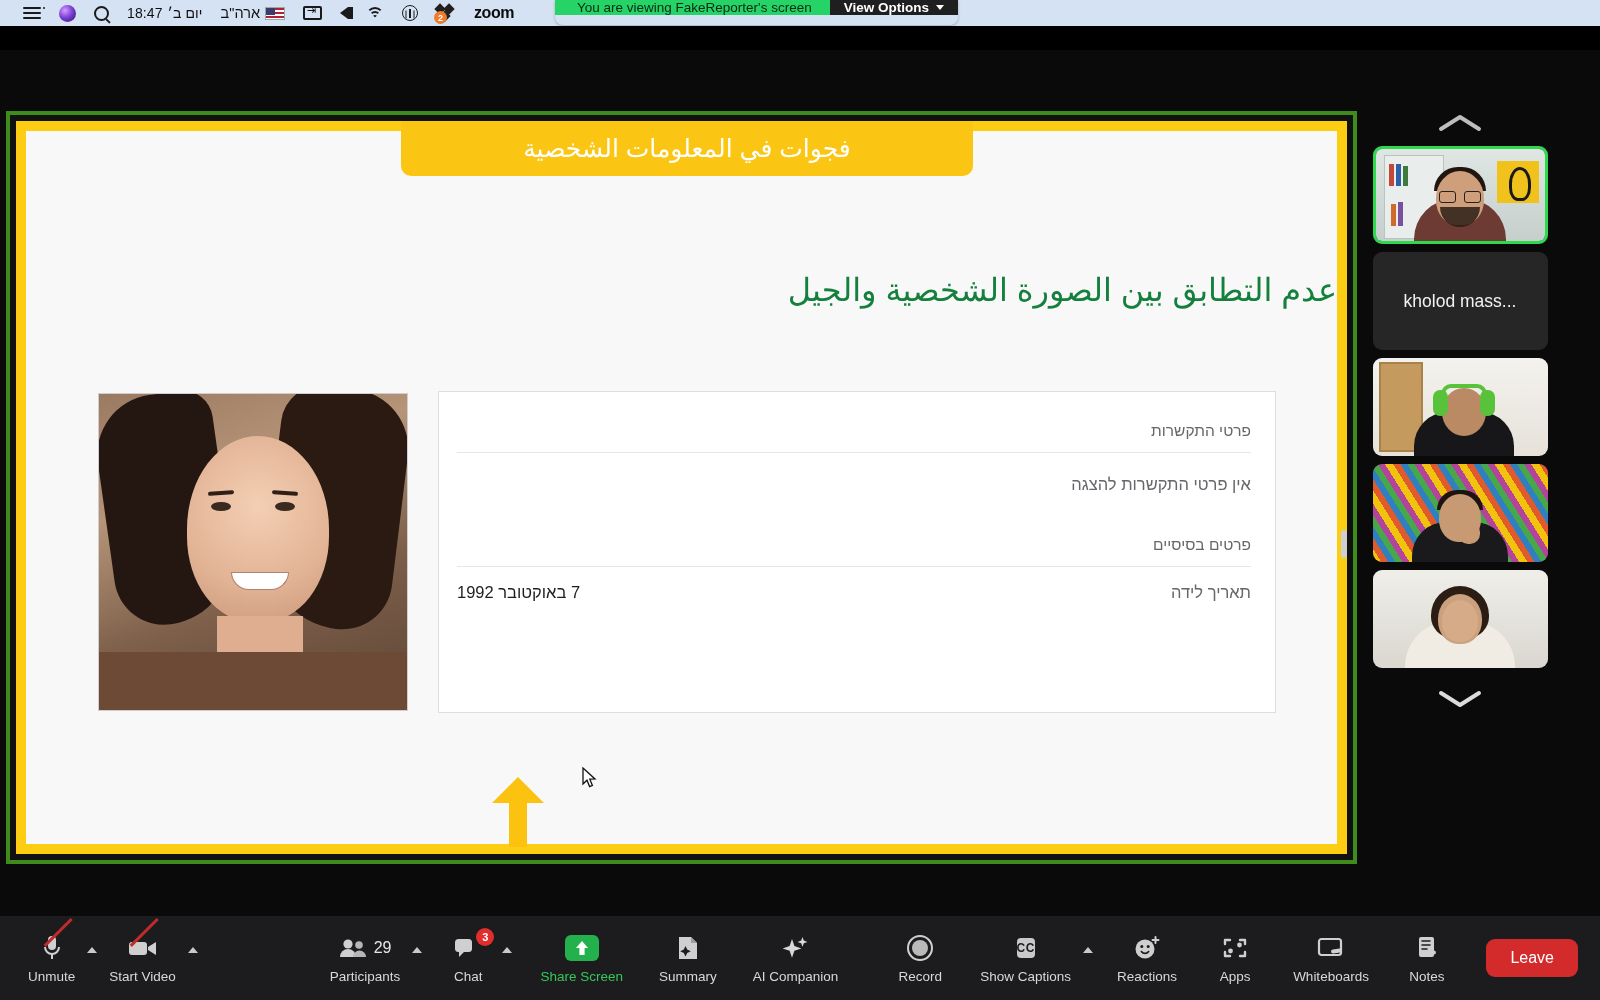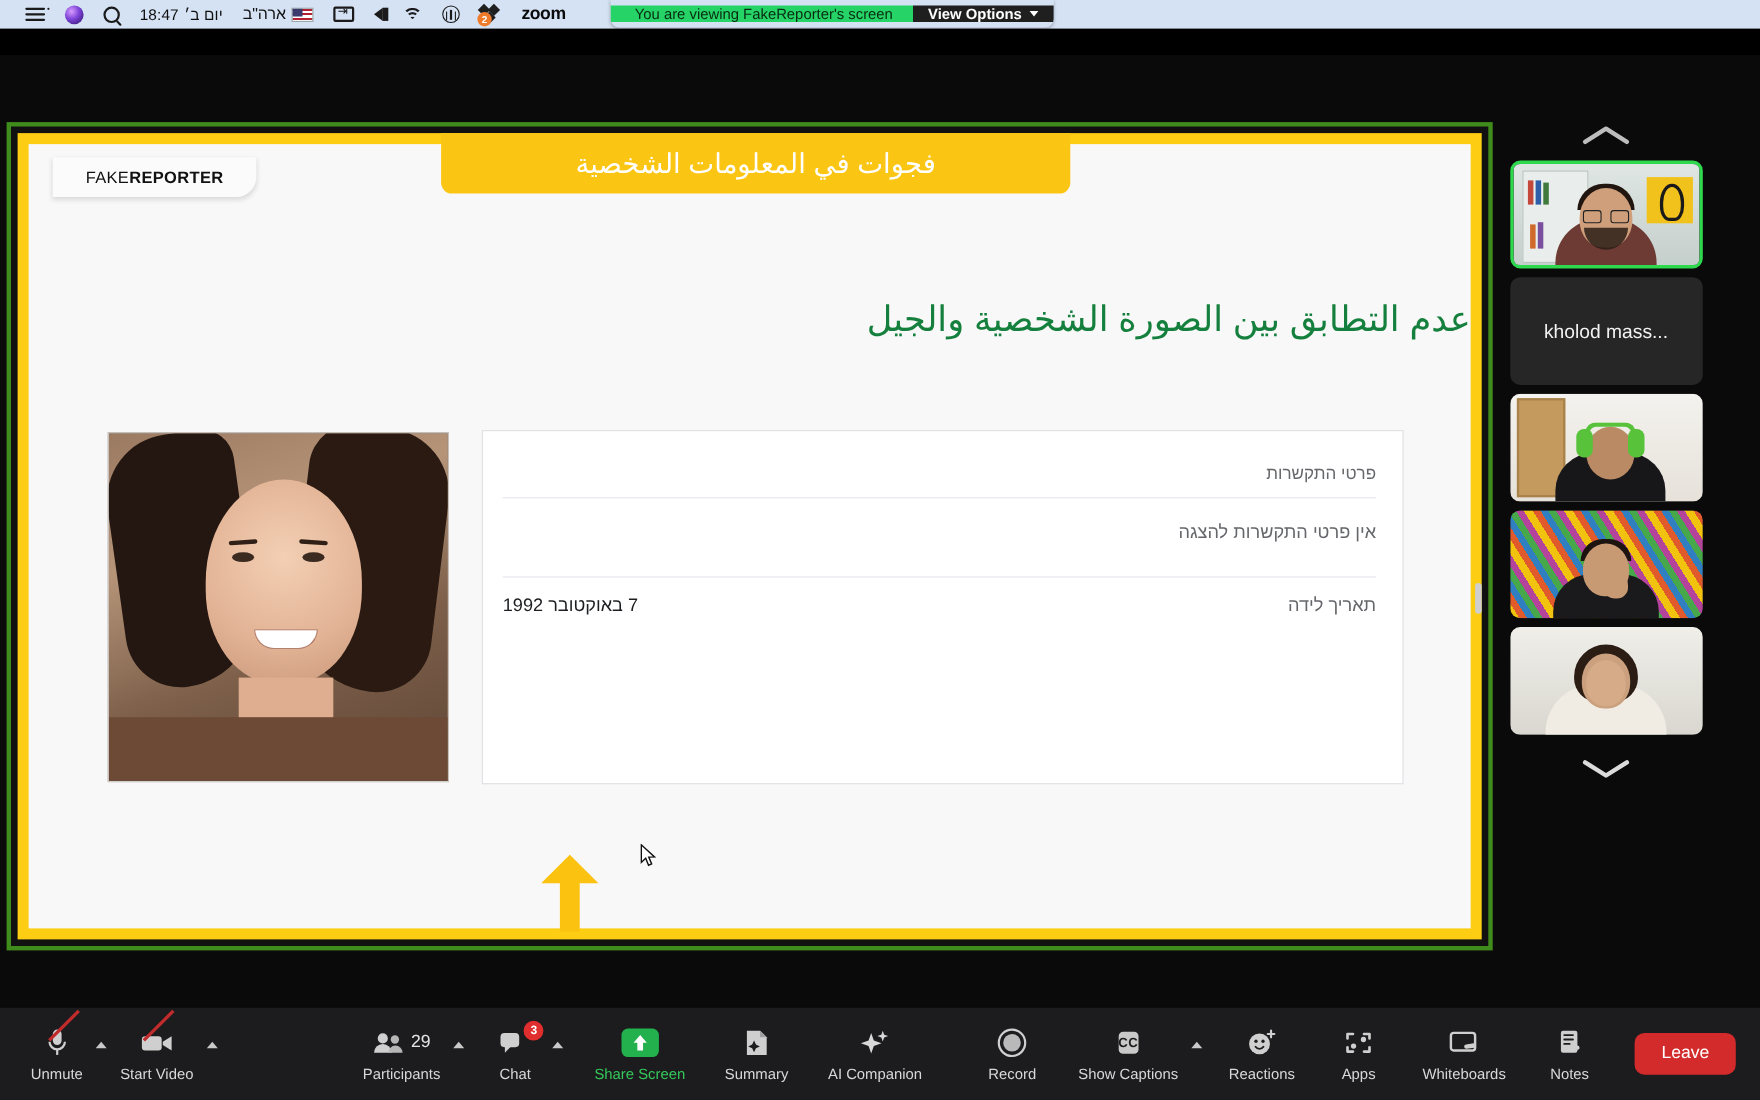--- a/index.html
+++ b/index.html
@@ -62,21 +62,21 @@
   .ico-dropbox i:nth-child(1){left:0;top:0;}
   .ico-dropbox i:nth-child(2){left:9px;top:0;}
   .ico-dropbox i:nth-child(3){left:4.5px;top:7px;}
   .badge-orange{position:absolute;left:-2px;bottom:-3px;width:13px;height:13px;border-radius:50%;
     background:#f07b2a;color:#fff;font-size:9px;font-weight:700;display:flex;align-items:center;justify-content:center;}
   .ico-apple{ font-size:17px; line-height:1; }
 
   
   .share-pill {
     position:absolute; top:0; left:555px; height:25px;
-    display:flex; align-items:center; border-radius:0 0 8px 8px; overflow:hidden;
+    display:flex; align-items:flex-start; border-radius:0 0 8px 8px; overflow:hidden;
     box-shadow:0 1px 3px rgba(0,0,0,.25);
   }
   .share-pill .grn { background:#25d366; color:#0a2a12; font-size:13.5px; font-weight:500;
     display:flex; align-items:center; padding:0 18px 0 22px; white-space:nowrap; }
   .share-pill .opt { background:#1f1f1f; color:#fff; font-size:13.5px; font-weight:600;
     display:flex; align-items:center; gap:7px; padding:0 14px; white-space:nowrap; }
   .caret-d { width:0;height:0;border-left:4.5px solid transparent;border-right:4.5px solid transparent;
     border-top:5px solid #fff; }
 
   
@@ -347,24 +347,20 @@
       <span class="dot red"></span>
     </div>
   </div>
 
   <div class="stage">
 
     <div class="share-area">
       <div class="slide">
         <div class="slide-inner">
 
-          <div class="logo-pill">
-            <span class="l1">FAKE</span>
-              <span class="l2">REPORTER</span>
-          </div>
 
           <div class="slide-titlebar">فجوات في المعلومات الشخصية</div>
 
           <div class="slide-h1">عدم التطابق بين الصورة الشخصية والجيل</div>
 
           <div class="photo">
             <div class="face-bg"></div>
             <div class="hair-l"></div>
               <div class="hair-r"></div>
             <div class="face"></div>
@@ -375,20 +371,21 @@
             <div class="mouth"></div>
             <div class="neck"></div>
             <div class="shirt"></div>
           </div>
 
           <div class="fbcard">
             <div class="fb-main">
               <div class="fb-sec-head">פרטי התקשרות</div>
               <div class="fb-divider"></div>
               <div class="fb-empty">אין פרטי התקשרות להצגה</div>
+              <div class="fb-sec-head">פרטים בסיסיים</div>
               <div class="fb-divider"></div>
               <div class="fb-row">
                 <span class="lbl">תאריך לידה</span>
                 <span class="val">7 באוקטובר 1992</span>
               </div>
             </div>
           </div>
 
           <div class="arrow-ann">
             <div class="head"></div>

